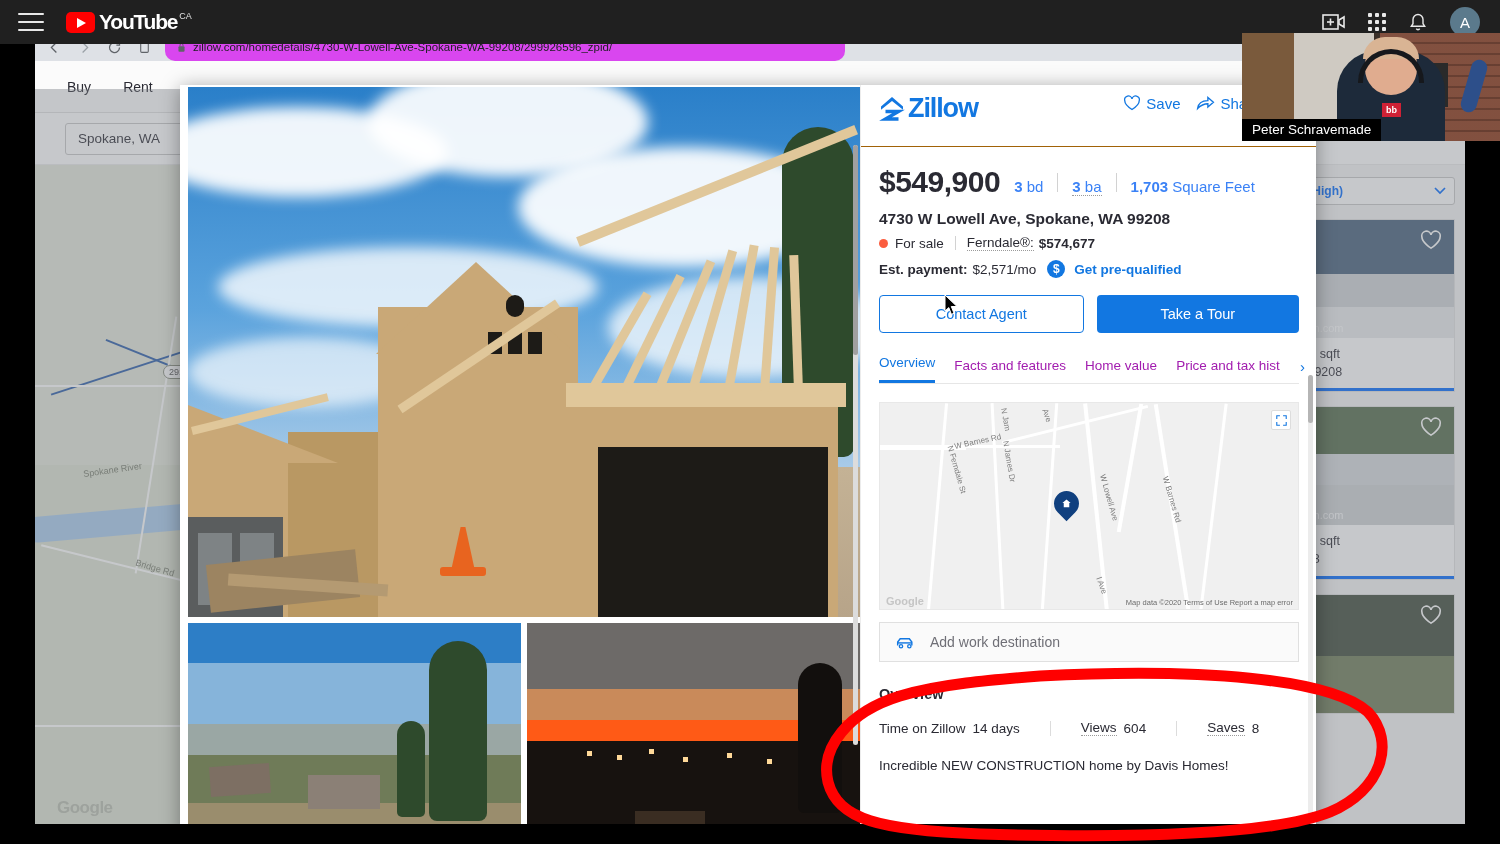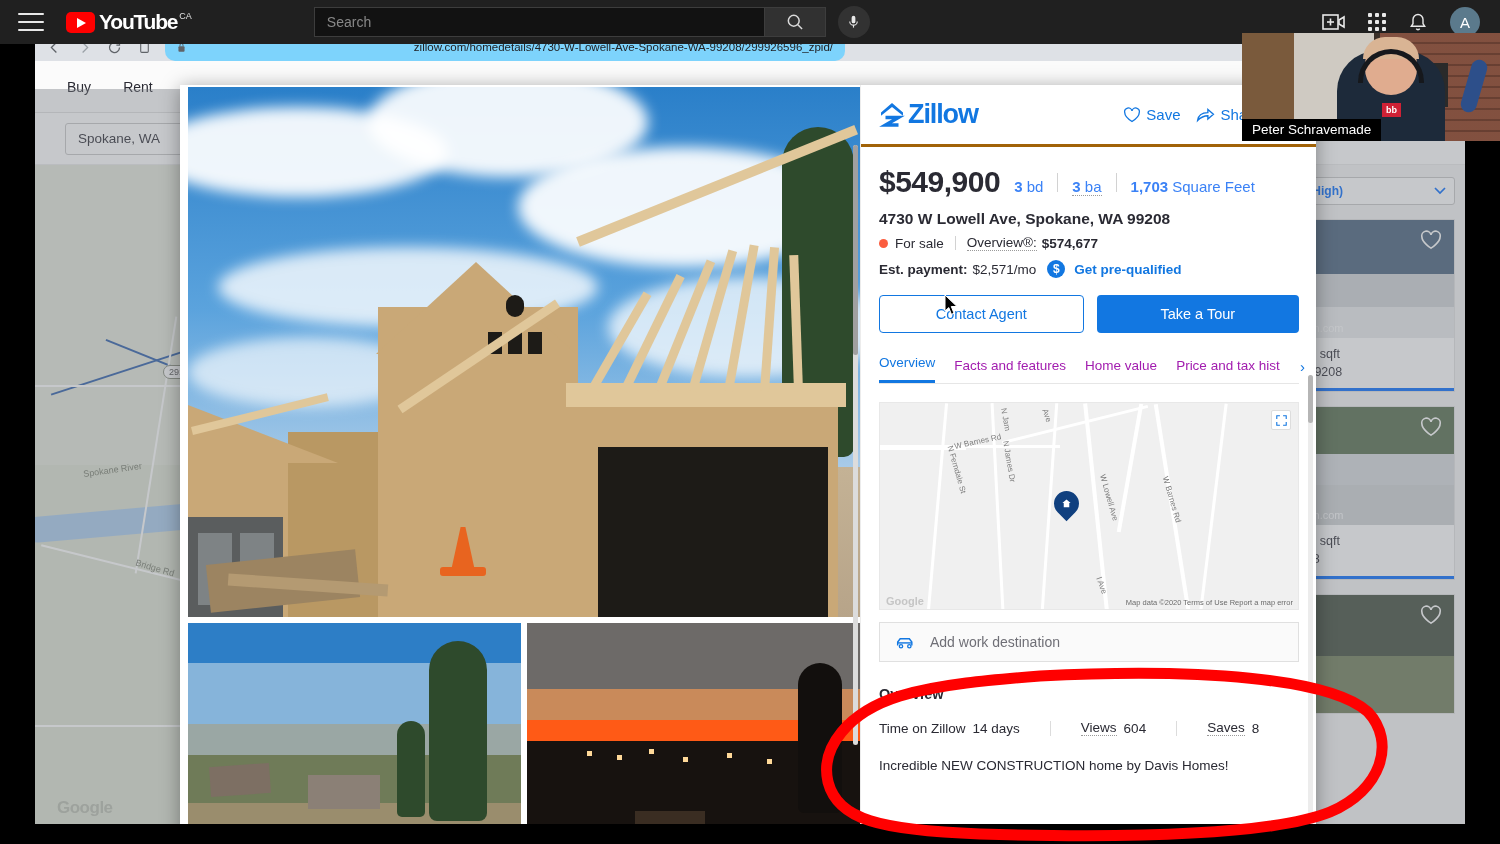--- a/index.html
+++ b/index.html
@@ -54,23 +54,23 @@
   #browser {
     position: absolute; left: 35px; top: 33px; width: 1430px; height: 791px;
     background: #fff; overflow: hidden; z-index: 10;
   }
   #chrome-bar {
     position: absolute; left: 0; top: 0; width: 1430px; height: 28px;
     background: #dee1e6; display: flex; align-items: center;
   }
   .nav-ic { width: 22px; margin-left: 8px; color: #5f6368; display: flex;
     align-items: center; justify-content: center; cursor: pointer; }
-  .url-pill { margin-left: 10px; height: 28px; background: #7dd3fc; border-radius: 10px;
+  .url-pill { margin-left: 10px; height: 28px; background: #d946ef; border-radius: 10px;
     display: flex; align-items: center; padding: 0 12px; flex: 1; margin-right: 620px;
-    cursor: text; justify-content: space-between; }
+    cursor: text; }
   .url-pill .lockic { margin-right: 7px; display: flex; }
   .url-text { font-size: 11.5px; color: #202124; white-space: nowrap; overflow: hidden; }
 
   
   #zpage { position: absolute; left: 0; top: 28px; width: 1430px; height: 763px;
     background: #fff; overflow: hidden; }
   #zheader { position: absolute; left: 0; top: 0; width: 1430px; height: 52px;
     background: #fbfbfb; border-bottom: 1px solid #e0e0e0; display: flex; align-items: center; }
   .znav { font-size: 14px; color: #2a2a33; margin-left: 32px; cursor: pointer; }
   .zsaved { position: absolute; right: 48px; font-size: 15px; color: #2a2a33;
@@ -134,22 +134,22 @@
   .ground { position:absolute; left:0; bottom:0; width:100%; height:150px;
     background: linear-gradient(#c4b295, #b7a489); }
   .wall { position:absolute; background:#c9a877; }
   .wall2 { position:absolute; background:#b99863; }
   .beam { position:absolute; background:#e0c79a; }
   .dark { position:absolute; background:#1d1b17; }
   .gable { position:absolute; width:0; height:0; }
 
   
   #detail { width: 456px; height: 762px; position: relative; border-left:1px solid #ececec; }
-  #dhead { height: 62px; display: flex; align-items: center; padding: 8px 18px;
-    border-bottom: 3px solid #a16207; }
+  #dhead { height: 62px; display: flex; align-items: flex-start; padding: 8px 18px;
+    border-bottom: 1px solid #a16207; }
   .zillow-logo { display: flex; align-items: center; cursor: pointer; }
   .zl-text { font-size: 27px; font-weight: bold; color: #1277e1; letter-spacing: -1.1px;
     margin-left: 3px; }
   .hact { margin-left: auto; display: flex; align-items: center; gap: 16px; }
   .actlink { display: flex; align-items: center; gap: 5px; color: #1277e1; font-size: 15px;
     cursor: pointer; }
   .moredots { color: #1277e1; font-size: 17px; letter-spacing: 1.5px; cursor: pointer; }
 
   #dbody { position:absolute; left:0; top:62px; width:456px; height:700px; overflow:hidden;
     padding: 18px 18px 0 18px; }
@@ -247,38 +247,20 @@
   <div class="yt-hamburger">
       <i></i>
       <i></i>
       <i></i>
     </div>
   <div class="yt-logo-wrap">
     <span class="yt-play"></span>
     <span class="yt-word">YouTube</span>
     <span class="yt-country">CA</span>
   </div>
-  <div class="yt-search-wrap">
-    <div class="yt-search-box">
-      <input type="text" placeholder="Search" style="">
-    </div>
-    <div class="yt-search-btn">
-      <svg width="20" height="20" viewBox="0 0 24 24">
-        <circle cx="10.5" cy="10.5" r="6.5" fill="none" stroke="#d9d9d9" stroke-width="1.8"></circle>
-        <line x1="15.4" y1="15.4" x2="20.5" y2="20.5" stroke="#d9d9d9" stroke-width="1.8"></line>
-      </svg>
-    </div>
-    <div class="yt-mic">
-      <svg width="15" height="18" viewBox="0 0 24 24">
-        <rect x="9" y="2" width="6" height="12" rx="3" fill="#e8e8e8"></rect>
-        <path d="M6 11a6 6 0 0 0 12 0" fill="none" stroke="#e8e8e8" stroke-width="1.8"></path>
-        <line x1="12" y1="17" x2="12" y2="21" stroke="#e8e8e8" stroke-width="1.8"></line>
-      </svg>
-    </div>
-  </div>
   <div class="yt-right">
     <div class="yt-ic">
       <svg width="24" height="20" viewBox="0 0 24 20">
         <rect x="1" y="3" width="15" height="14" fill="none" stroke="#e8e8e8" stroke-width="1.6"></rect>
         <path d="M17 8l5-3v10l-5-3z" fill="none" stroke="#e8e8e8" stroke-width="1.6"></path>
         <line x1="8.5" y1="6.5" x2="8.5" y2="13.5" stroke="#e8e8e8" stroke-width="1.6"></line>
         <line x1="5" y1="10" x2="12" y2="10" stroke="#e8e8e8" stroke-width="1.6"></line>
       </svg>
     </div>
     <div class="yt-ic">
@@ -525,21 +507,21 @@
           <span class="fdiv"></span>
           <span class="fact"><b>1,703</b> <span>Square Feet</span></span>
         </div>
 
         <div class="addr">4730 W Lowell Ave, Spokane, WA 99208</div>
 
         <div class="statusrow">
           <span class="fordot"></span>
           <span>For sale</span>
           <span class="sdiv"></span>
-          <span class="dotted">Overview®:</span>
+          <span class="dotted">Ferndale®:</span>
           <span style="margin-left:5px;font-weight:bold">$574,677</span>
         </div>
 
         <div class="payrow">
           <span style="font-weight:bold">Est. payment:</span>
           <span style="margin-left:5px">$2,571/mo</span>
           <span class="coin">$</span>
           <span class="preq">Get pre-qualified</span>
         </div>
 

